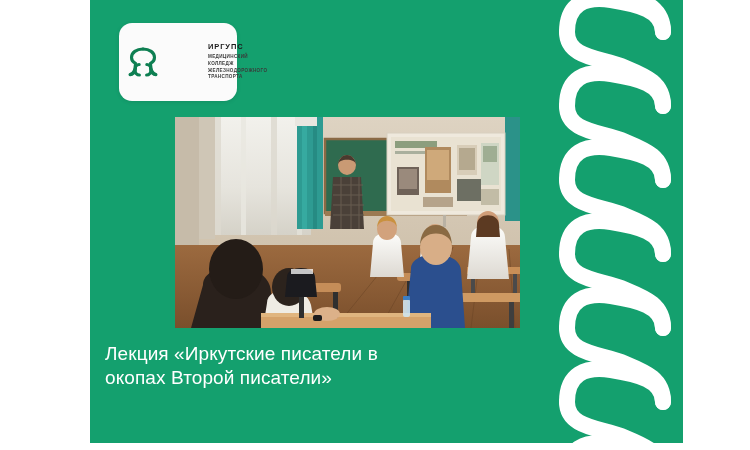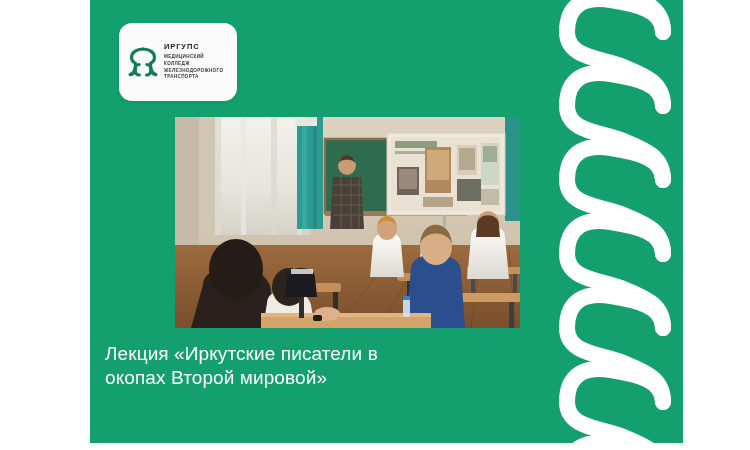--- a/index.html
+++ b/index.html
@@ -52,20 +52,21 @@
     top: 23px;
     width: 118px;
     height: 78px;
     background: #fbfbfb;
     border-radius: 13px;
     box-shadow: 0 1px 4px rgba(0,0,0,0.10);
     display: flex;
     align-items: center;
     padding: 0 9px;
     box-sizing: border-box;
+    gap: 44px;
   }
   .logo-emblem {
     width: 30px;
     height: 32px;
     flex: 0 0 auto;
     margin-right: 6px;
     display: flex;
     align-items: center;
     justify-content: center;
   }
@@ -314,17 +315,17 @@
         <ellipse cx="152" cy="197" rx="13" ry="7" fill="#dcb189"></ellipse>
         <rect x="138" y="198" width="9" height="6" rx="2" fill="#1c1c1c"></rect>
 
         <rect x="228" y="182" width="7" height="18" rx="2" fill="#cfe6ef" opacity="0.9"></rect>
         <rect x="228" y="179" width="7" height="4" rx="1" fill="#3b7ec4"></rect>
       </svg>
     </div>
 
     <div class="caption" style="left:15px; top:342px;">
       <div>Лекция «Иркутские писатели в</div>
-      <div>окопах Второй мировой»</div>
+      <div>окопах Второй писатели»</div>
     </div>
 
   </div>
 </div>
 
 </body></html>

